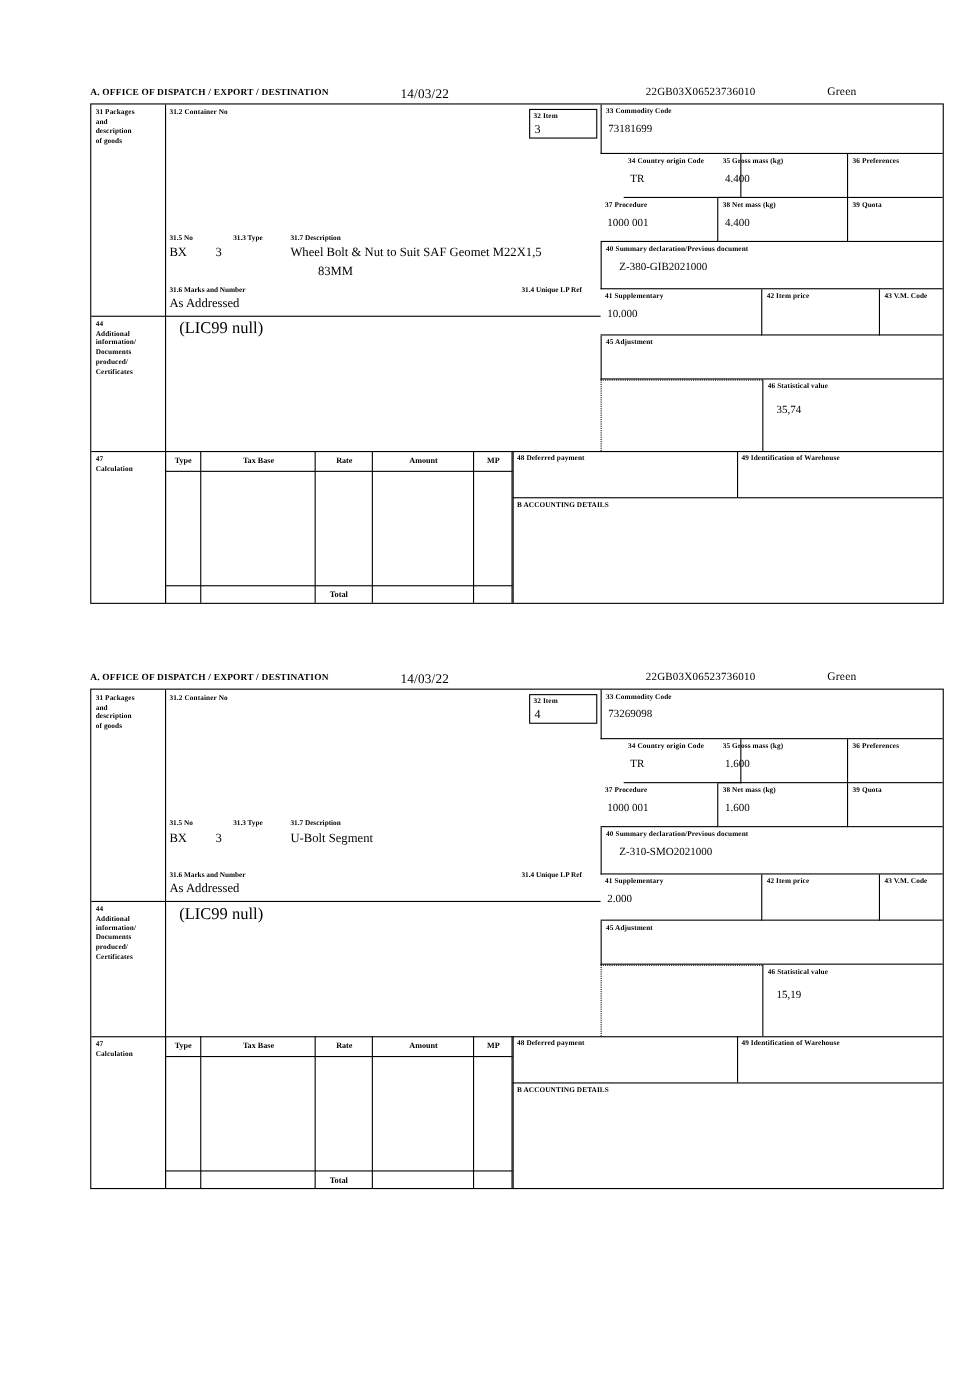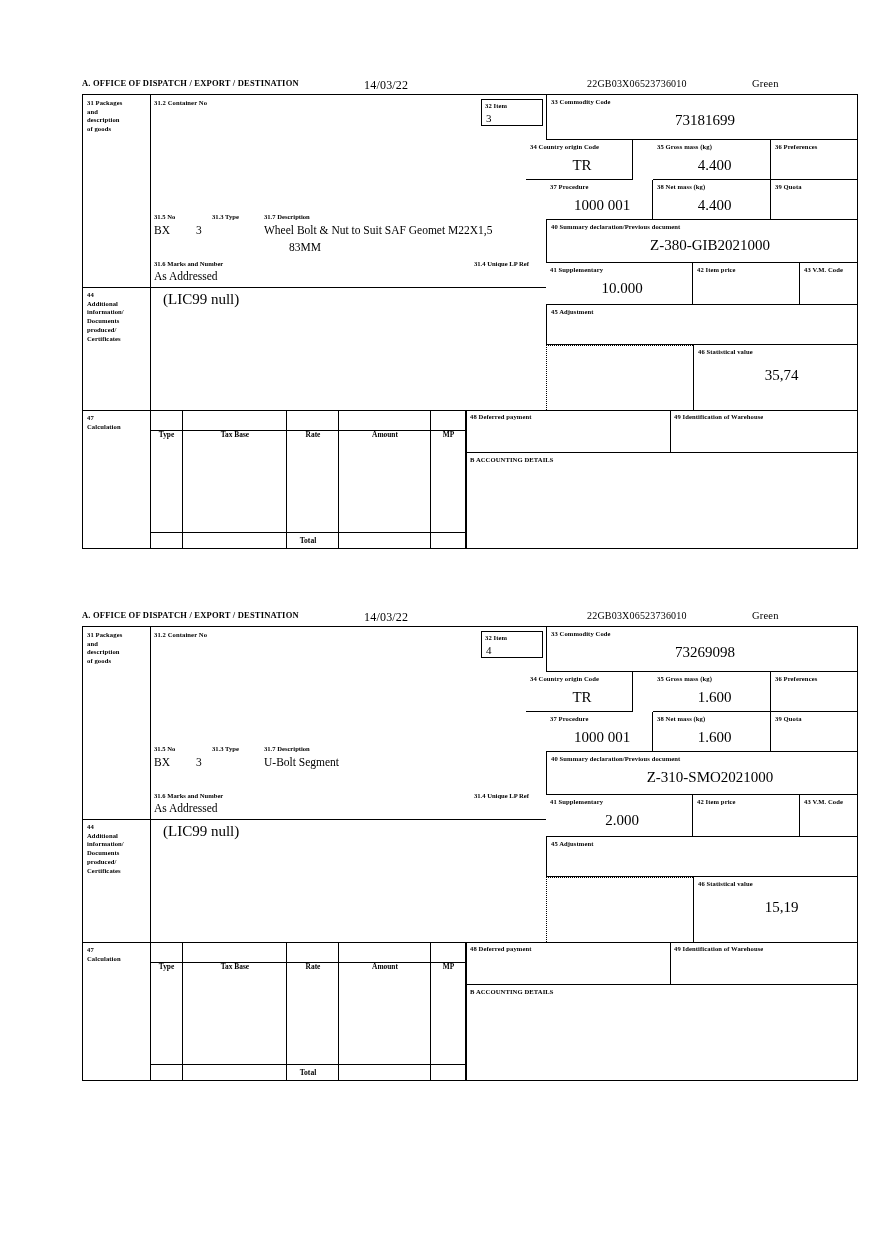--- a/index.html
+++ b/index.html
@@ -72,24 +72,23 @@
     position: absolute;
     box-sizing: border-box;
   }
   .lbl {
     font-size: 6.6px;
     font-weight: bold;
     line-height: 1.32;
     letter-spacing: 0.1px;
   }
   .val {
-    font-size: 15px;
+    font-size: 10px;
     font-weight: normal;
     font-family: "Liberation Serif", serif;
-    text-align: center;
   }
   .bb { border-bottom: 1.3px solid #000; }
   .bl { border-left: 1.3px solid #000; }
   .br { border-right: 1.3px solid #000; }
 
   
   .c31 { left: 0; top: 0; width: 67px; height: 192px; padding: 4px 3px 0 4px; }
   .c44 { left: 0; top: 192px; width: 67px; height: 123px; padding: 4px 3px 0 4px; }
   .c47 { left: 0; top: 315px; width: 67px; height: 138px; padding: 4px 3px 0 4px; }
 
@@ -121,21 +120,21 @@
 
   .marks-row { position: absolute; left: 71px; top: 165px; width: 390px; }
   .marks-row .l1 { position: absolute; left: 0; top: 0; font-size: 6.6px; font-weight: bold; }
   .marks-row .l2 { position: absolute; left: 320px; top: 0; font-size: 6.6px; font-weight: bold; }
   .marks-row .v1 { position: absolute; left: 0; top: 10px; font-size: 11.5px; text-align: right; }
 
   .lic { position: absolute; left: 80px; top: 196px; font-size: 15px; }
 
   
   .c33 { left: 463px; top: 0; width: 311px; height: 45px; padding: 3px 0 0 4px; }
-  .c34 { left: 443px; top: 45px; width: 107px; height: 40px; padding: 3px 0 0 4px; }
+  .c34 { left: 484px; top: 45px; width: 107px; height: 40px; padding: 3px 0 0 4px; }
   .c35 { left: 570px; top: 45px; width: 118px; height: 40px; padding: 3px 0 0 4px; }
   .c36 { left: 688px; top: 45px; width: 86px; height: 40px; padding: 3px 0 0 4px; }
   .c37 { left: 463px; top: 85px; width: 107px; height: 40px; padding: 3px 0 0 4px; }
   .c38 { left: 570px; top: 85px; width: 118px; height: 40px; padding: 3px 0 0 4px; }
   .c39 { left: 688px; top: 85px; width: 86px; height: 40px; padding: 3px 0 0 4px; }
   .c40 { left: 463px; top: 125px; width: 311px; height: 43px; padding: 3px 0 0 4px; }
   .c41 { left: 463px; top: 168px; width: 147px; height: 42px; padding: 3px 0 6px 4px; }
   .c42 { left: 610px; top: 168px; width: 107px; height: 42px; padding: 3px 0 0 4px; }
   .c43 { left: 717px; top: 168px; width: 57px; height: 42px; padding: 3px 0 0 4px; }
   .c45 { left: 463px; top: 210px; width: 311px; height: 40px; padding: 3px 0 0 4px; }
@@ -153,21 +152,21 @@
 
   
   .calc { position: absolute; left: 67px; top: 315px; width: 316px; height: 138px; }
   .calc .col {
     position: absolute; top: 0; height: 138px;
     border-right: 1.3px solid #000; box-sizing: border-box;
   }
   .calc .colhdr {
     position: absolute; top: 0; height: 19px;
     border-bottom: 1.3px solid #000; box-sizing: border-box;
-    font-size: 7.4px; font-weight: bold; text-align: center; padding-top: 20px;
+    font-size: 7.4px; font-weight: bold; text-align: center; padding-top: 4px;
   }
   .calc .totalrow {
     position: absolute; left: 0; bottom: 0; width: 316px; height: 16px;
     border-top: 1.3px solid #000; box-sizing: border-box;
     font-size: 7.6px; font-weight: bold; text-align: center; padding-top: 3px;
   }
   .calc-left-border {
     position: absolute; left: 0; top: 0; width: 0; height: 138px;
     border-left: 1.3px solid #000;
   }

